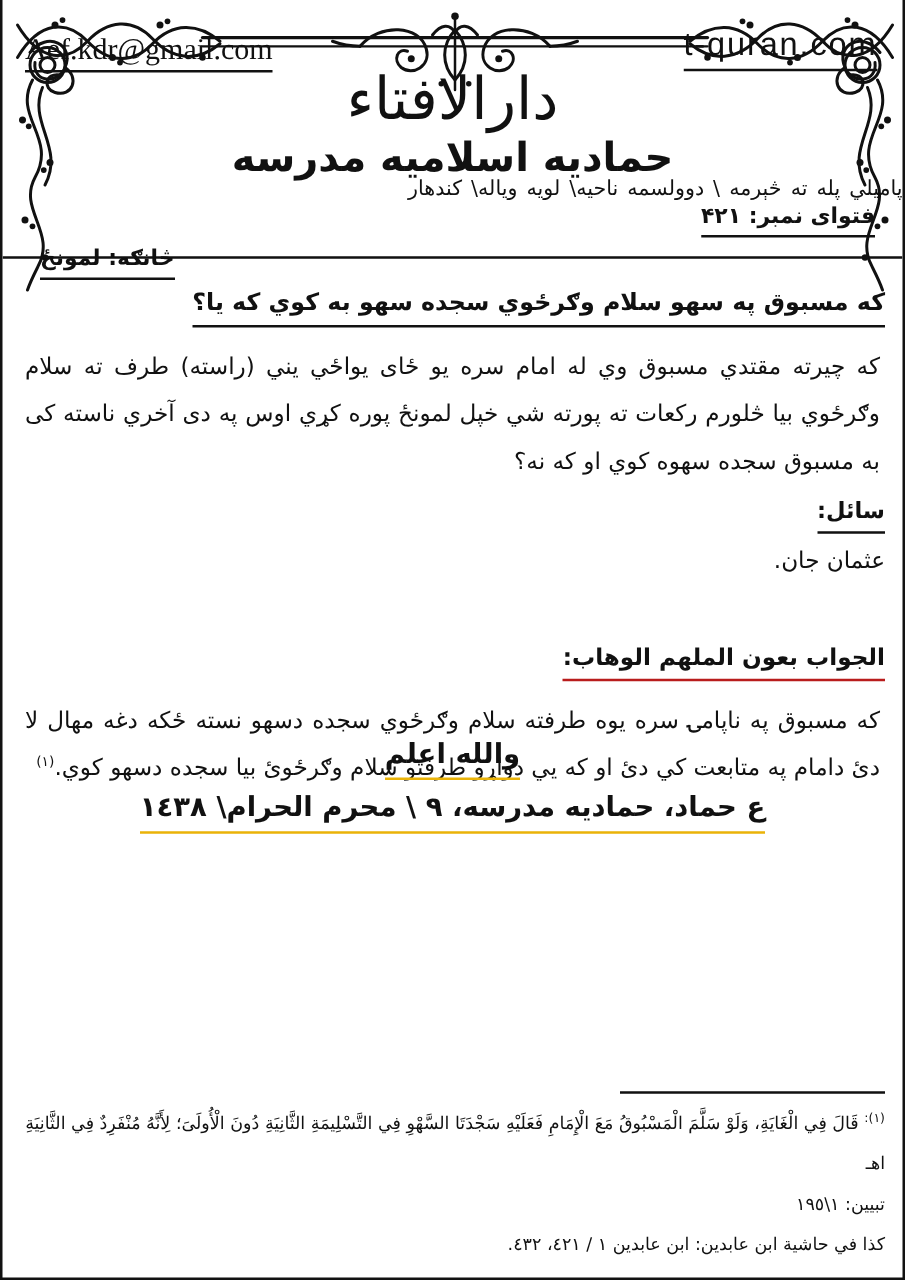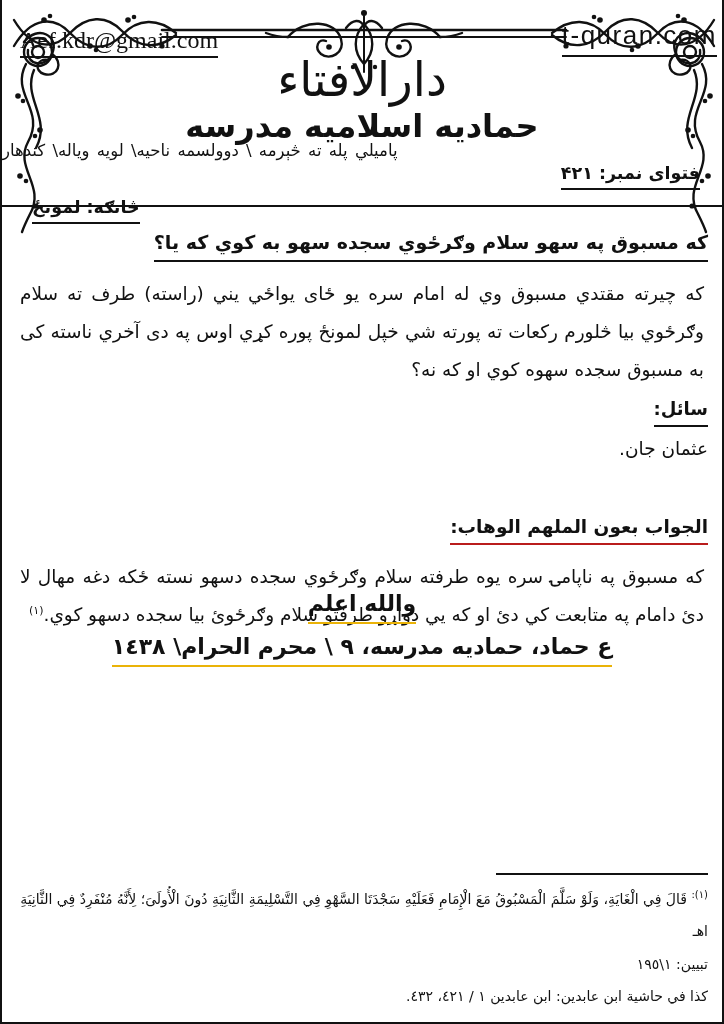--- a/index.html
+++ b/index.html
@@ -19,28 +19,28 @@
 
   
   header { position: relative; height: 152px; }
   .email {
     position: absolute; left: 18px; top: 27px;
     font-family: "Liberation Serif", serif;
     font-size: 24px; color: #111; text-decoration: none;
     border-bottom: 2px solid #111; padding-bottom: 2px;
   }
   .website {
-    position: absolute; right: 5px; top: 20px;
+    position: absolute; right: 20px; top: 20px;
     font-family: "Liberation Sans", sans-serif;
     font-size: 26px; letter-spacing: 1.5px; color: #111; text-decoration: none;
     border-bottom: 2px solid #111; padding-bottom: 4px;
   }
   .title1 { position: absolute; top: 52px; width: 100%; text-align: center; font-size: 47px; }
   .title2 { position: absolute; top: 107px; width: 100%; text-align: center; font-size: 32px; font-weight: bold; }
-  .address { position: absolute; top: 141px; width: 100%; text-align: left; font-size: 16.5px; word-spacing: 2px; }
+  .address { position: absolute; top: 141px; width: 100%; text-align: right; font-size: 16.5px; word-spacing: 2px; }
   .meta-fatwa {
     position: absolute; right: 22px; top: 163px;
     font-size: 17.5px; font-weight: bold;
     border-bottom: 2px solid #111; padding-bottom: 5px;
   }
   .meta-category {
     position: absolute; left: 30px; top: 169px;
     font-size: 17.5px; font-weight: bold;
     border-bottom: 2px solid #111; padding-bottom: 5px; margin-top: 28px;
   }

